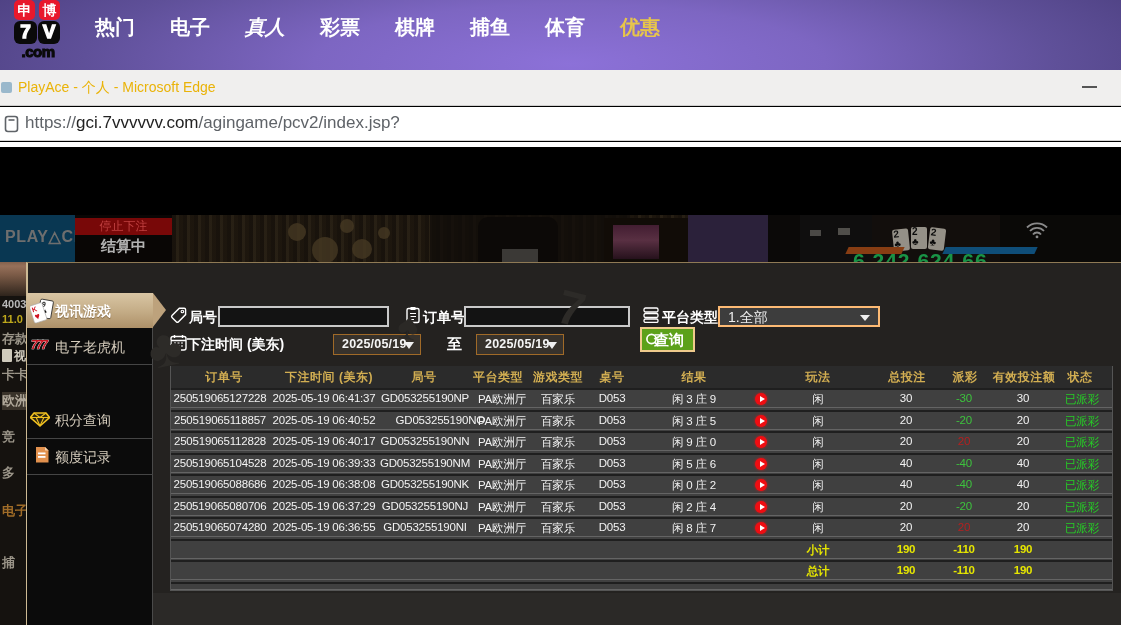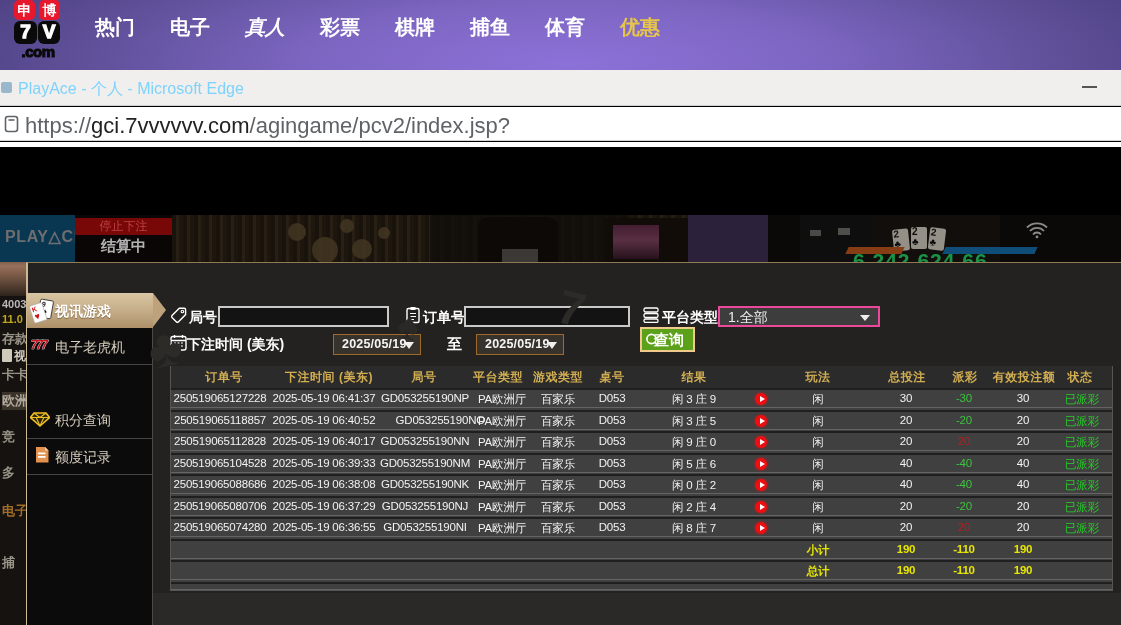--- a/index.html
+++ b/index.html
@@ -17,27 +17,27 @@
   
   #lg-r1 { left:14px; top:0px; width:21px; height:20px; background:#e8182c; border-radius:5px; color:#fff; font-size:14px; font-weight:bold; text-align:center; line-height:20px;}
   #lg-r2 { left:39px; top:0px; width:21px; height:20px; background:#e8182c; border-radius:5px; color:#fff; font-size:14px; font-weight:bold; text-align:center; line-height:20px;}
   #lg-b1 { left:14px; top:21px; width:23px; height:23px; background:#0a0a0a; border-radius:6px; color:#fff; font-size:19px; font-weight:bold; text-align:center; line-height:22px; -webkit-text-stroke:1.3px #fff; }
   #lg-b2 { left:38px; top:21px; width:22px; height:23px; background:#0a0a0a; border-radius:6px; color:#fff; font-size:19px; font-weight:bold; text-align:center; line-height:22px; -webkit-text-stroke:1.3px #fff; }
   #lg-com { left:12px; top:43px; width:52px; color:#0a0a0a; font-size:15px; font-weight:bold; text-align:center; letter-spacing:-.5px; -webkit-text-stroke:1.1px #0a0a0a; }
 
   
   #titlebar { left:0; top:70px; width:1121px; height:36px; background:#f0efee; border-bottom:1px solid #cfcecd; }
   #tb-ico { left:1px; top:82px; width:11px; height:11px; background:#9ab8cc; border-radius:2px; }
-  #tb-txt { left:18px; top:79px; color:#7dd3fc; font-size:16px; }
+  #tb-txt { left:18px; top:79px; color:#eab308; font-size:14px; }
   #tb-min { left:1082px; top:86px; width:15px; height:2px; background:#555; }
 
   
   #urlbar { left:0; top:107px; width:1121px; height:34px; background:#fff; border-bottom:1px solid #d6d5d4; }
   #url-white2 { left:0; top:142px; width:1121px; height:5px; background:#fff; }
-  #url-txt { left:25px; top:113px; font-size:22px; color:#5f6368; }
+  #url-txt { left:25px; top:113px; font-size:17px; color:#5f6368; }
   #url-txt b { color:#222; font-weight:normal; }
 
   
   #black { left:0; top:147px; width:1121px; height:68px; background:#000; }
 
   
   #strip { left:0; top:215px; width:1121px; height:47px; background:#191310; overflow:hidden; }
   #blinds { left:172px; top:0; width:700px; height:47px;
      background: repeating-linear-gradient(90deg,#221a11 0 4px,#372c1c 4px 7px,#281f13 7px 11px);
      opacity:.95; }
@@ -73,21 +73,21 @@
   #tab-sel { position:absolute; left:0; top:-1px; width:126px; height:35px;
      background:linear-gradient(180deg,#d9c6a4 0%, #c3ab85 55%, #ad9068 100%); color:#fff; font-size:14px; font-weight:bold; }
   #tab-sel .arrow { position:absolute; left:126px; top:0; width:0; height:0; border-top:17.5px solid transparent; border-bottom:17.5px solid transparent; border-left:13px solid #bda27c; }
   #tab-sel .t { position:absolute; left:28px; top:10px; text-shadow:0 1px 1px rgba(90,60,20,.6); }
 
   
   .lbl { color:#fff; font-size:14px; font-weight:bold; }
   .inp { background:#131313; border:2px solid #c9c9c9; }
   .dsel { background:#37322c; border:1px solid #a06a28; color:#f5f5f5; font-size:12.5px; font-weight:bold; text-align:left; padding-left:8px; line-height:19px; letter-spacing:.2px; }
   .dsel .dar { position:absolute; right:6px; top:7px; width:0; height:0; border-left:5px solid transparent; border-right:5px solid transparent; border-top:7px solid #f0f0f0; }
-  #pfsel { background:#3d3d3d; border:2px solid #ec4899; color:#eee; font-size:14px; line-height:19px; padding-left:8px; }
+  #pfsel { background:#3d3d3d; border:2px solid #fdba74; color:#eee; font-size:14px; line-height:19px; padding-left:8px; }
   #pfsel .dar { position:absolute; right:8px; top:7px; width:0; height:0; border-left:5px solid transparent; border-right:5px solid transparent; border-top:6px solid #eee; }
   #qbtn { background:#5ca11a; border:2px solid #efca8c; color:#fff; font-size:15px; font-weight:bold; line-height:21px; }
 
   
   #tbl { left:142px; top:103px; width:943px; height:225px; background:#404040; border:1px solid #555; border-top:none;}
   .th { position:absolute; top:0; height:22px; background:#2b2b2b; color:#d2ae52; font-size:12px; letter-spacing:.5px; font-weight:bold; text-align:center; line-height:22px; width:100%; }
   .trow { position:absolute; width:100%; height:20px; border-top:2px solid #1f1f1f; box-shadow:inset 0 -1px 0 rgba(135,135,135,.5); color:#f2f2f2; font-size:11.5px; letter-spacing:-0.2px; }
   .c { position:absolute; top:2px; text-align:center; }
   .grn { color:#3dc33d; }
   .red { color:#b51f1f; }

